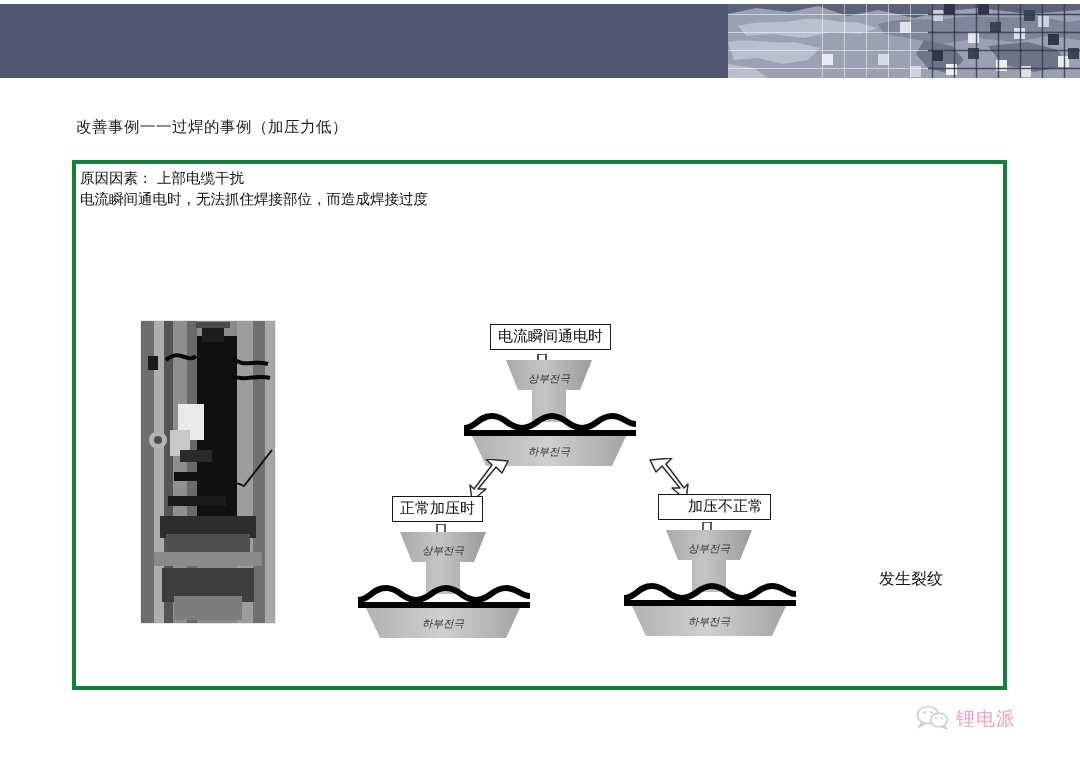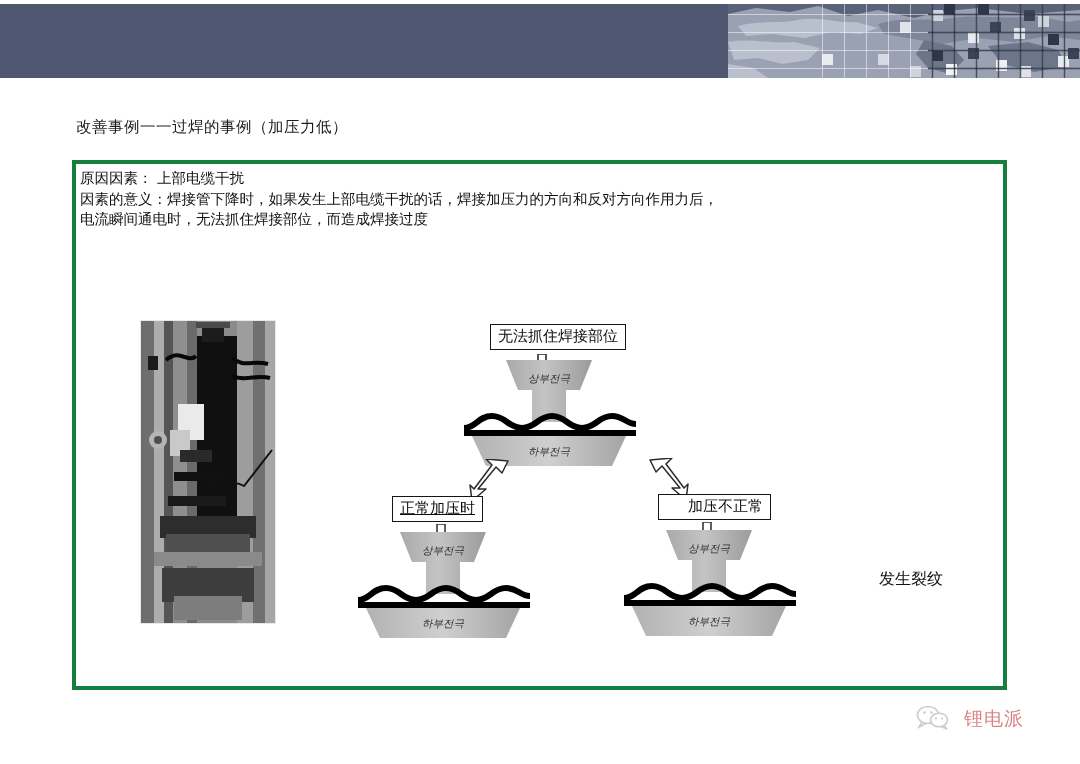--- a/index.html
+++ b/index.html
@@ -61,21 +61,21 @@
     border:1.6px solid #151515;
     background:#fff;
     font-size:15px;color:#0d0d0d;
     text-align:center;
     line-height:1;
     padding:4px 7px 5px 7px;
     white-space:nowrap;
     box-sizing:border-box;
   }
   #label-precurrent{left:414px;top:160px;}
-  #label-normal{left:316px;top:332px;text-decoration:underline;}
+  #label-normal{left:316px;top:332px;}
   #label-abnormal{left:582px;top:330px;padding-left:29px;}
 
   
   #crack-text{
     position:absolute;left:770px;top:405px;
     font-size:16px;color:#111;white-space:nowrap;margin-left:33px;
   }
 
   
   .assembly{position:absolute;font-style:italic;}
@@ -93,21 +93,21 @@
   #arrow-left-down{left:352px;top:360px;}
   #arrow-right-down{left:618px;top:358px;}
 
   
   #watermark{
     position:absolute;left:916px;top:704px;
     display:flex;align-items:center;gap:6px;
     opacity:.55;
   }
   #watermark .wm-text{
-    font-size:19px;color:#b91c1c;letter-spacing:1px;margin-left:8px;
+    font-size:19px;color:#ec4899;letter-spacing:1px;
   }
 </style>
 </head>
 <body>
 
 <div id="header-banner">
   <div id="header-map">
     <svg width="352" height="74" viewBox="0 0 352 74" xmlns="http://www.w3.org/2000/svg">
       <defs>
         <clipPath id="mapclip">
@@ -159,21 +159,20 @@
     </svg>
   </div>
 </div>
 
 <div id="slide-title">改善事例一一过焊的事例（加压力低）</div>
 
 <div id="content-frame">
 
   <div id="cause-block">
     <div class="line">原因因素： 上部电缆干扰</div>
-    <div class="line">因素的意义：焊接管下降时，如果发生上部电缆干扰的话，焊接加压力的方向和反对方向作用力后，</div>
     <div class="line">电流瞬间通电时，无法抓住焊接部位，而造成焊接过度</div>
   </div>
 
   <div id="machine-photo">
     <svg width="136" height="304" viewBox="0 0 136 304" xmlns="http://www.w3.org/2000/svg">
       <rect x="0" y="0" width="136" height="304" fill="#8b8b8b"></rect>
       <rect x="0" y="0" width="14" height="304" fill="#6e6e6e"></rect>
       <rect x="14" y="0" width="10" height="304" fill="#adadad"></rect>
       <rect x="24" y="0" width="9" height="304" fill="#555"></rect>
       <rect x="33" y="0" width="14" height="304" fill="#8f8f8f"></rect>
@@ -198,21 +197,21 @@
       <circle cx="18" cy="120" r="9" fill="#b5b5b5"></circle>
       <circle cx="18" cy="120" r="4" fill="#4d4d4d"></circle>
       <path d="M26,40 C40,28 48,44 56,36" stroke="#080808" stroke-width="4" fill="none"></path>
       <path d="M92,38 C104,48 112,40 128,44" stroke="#080808" stroke-width="4" fill="none"></path>
       <path d="M92,56 C106,62 116,54 130,58" stroke="#080808" stroke-width="4" fill="none"></path>
       <path d="M60,160 C74,170 90,158 104,166 L132,130" stroke="#111" stroke-width="2" fill="none"></path>
       <rect x="0" y="0" width="136" height="304" fill="none" stroke="#e8e8e8" stroke-width="2"></rect>
     </svg>
   </div>
 
-  <div class="label-box" id="label-precurrent">无法抓住焊接部位</div>
+  <div class="label-box" id="label-precurrent">电流瞬间通电时</div>
 
   <svg class="arrow-svg" id="arrow-top-down" width="28" height="36" viewBox="0 0 28 36" xmlns="http://www.w3.org/2000/svg">
     <path d="M10,0 L18,0 L18,18 L25,18 L14,33 L3,18 L10,18 Z" fill="#ffffff" stroke="#2b2b2b" stroke-width="1.6" stroke-linejoin="round"></path>
   </svg>
 
   <div class="assembly" id="assembly-top">
     <svg width="190" height="112" viewBox="0 0 190 112" xmlns="http://www.w3.org/2000/svg">
       <defs>
         <linearGradient id="gmetal" x1="0" y1="0" x2="1" y2="0">
           <stop offset="0" stop-color="#a9a9a9"></stop>

